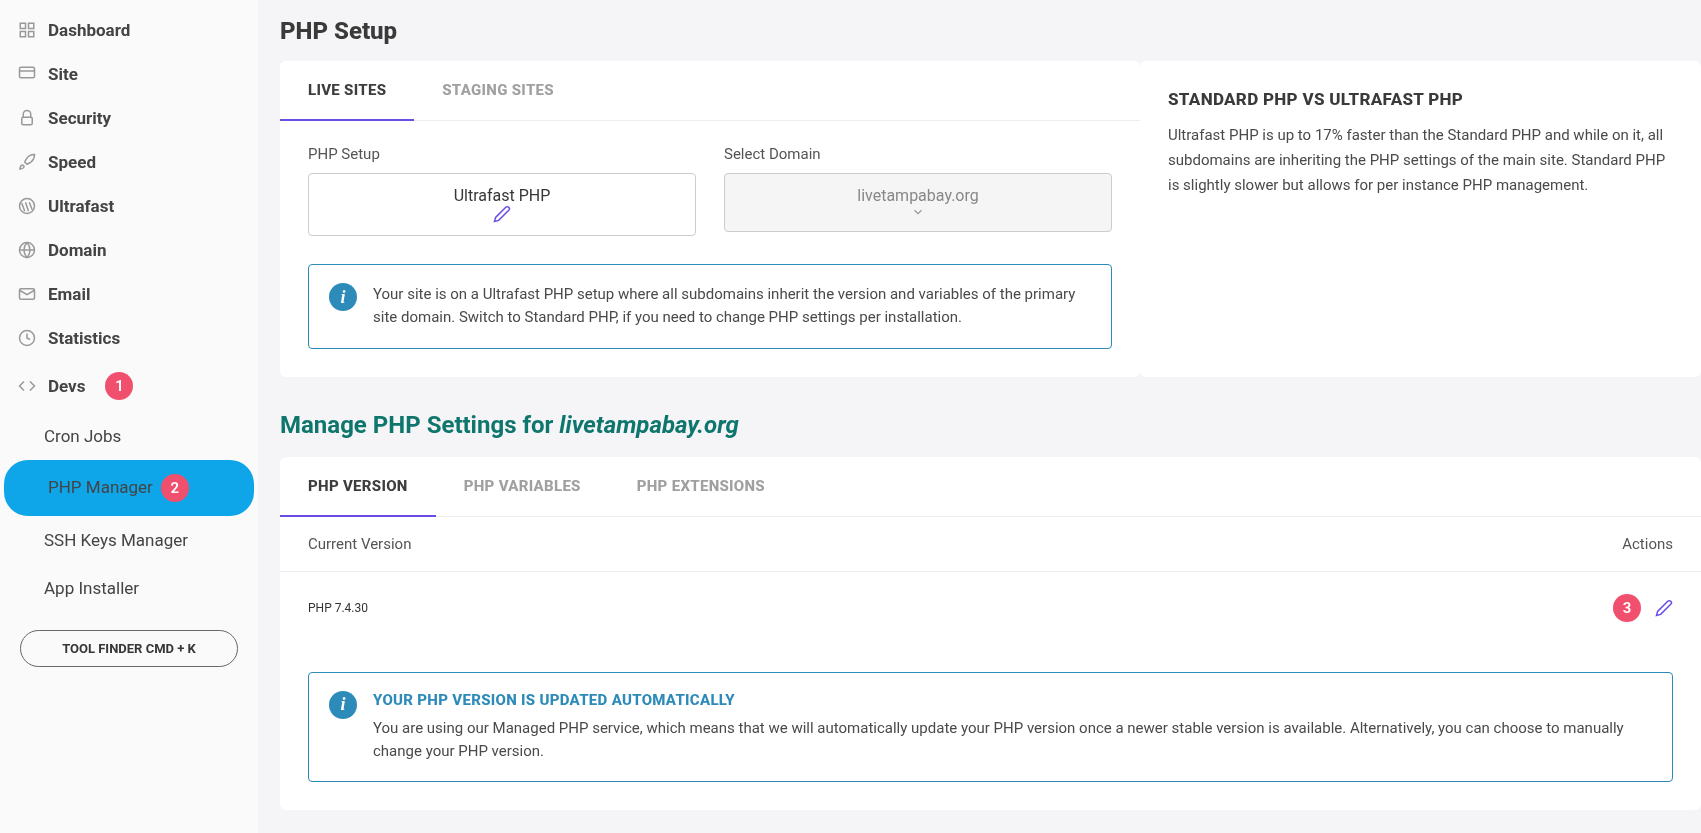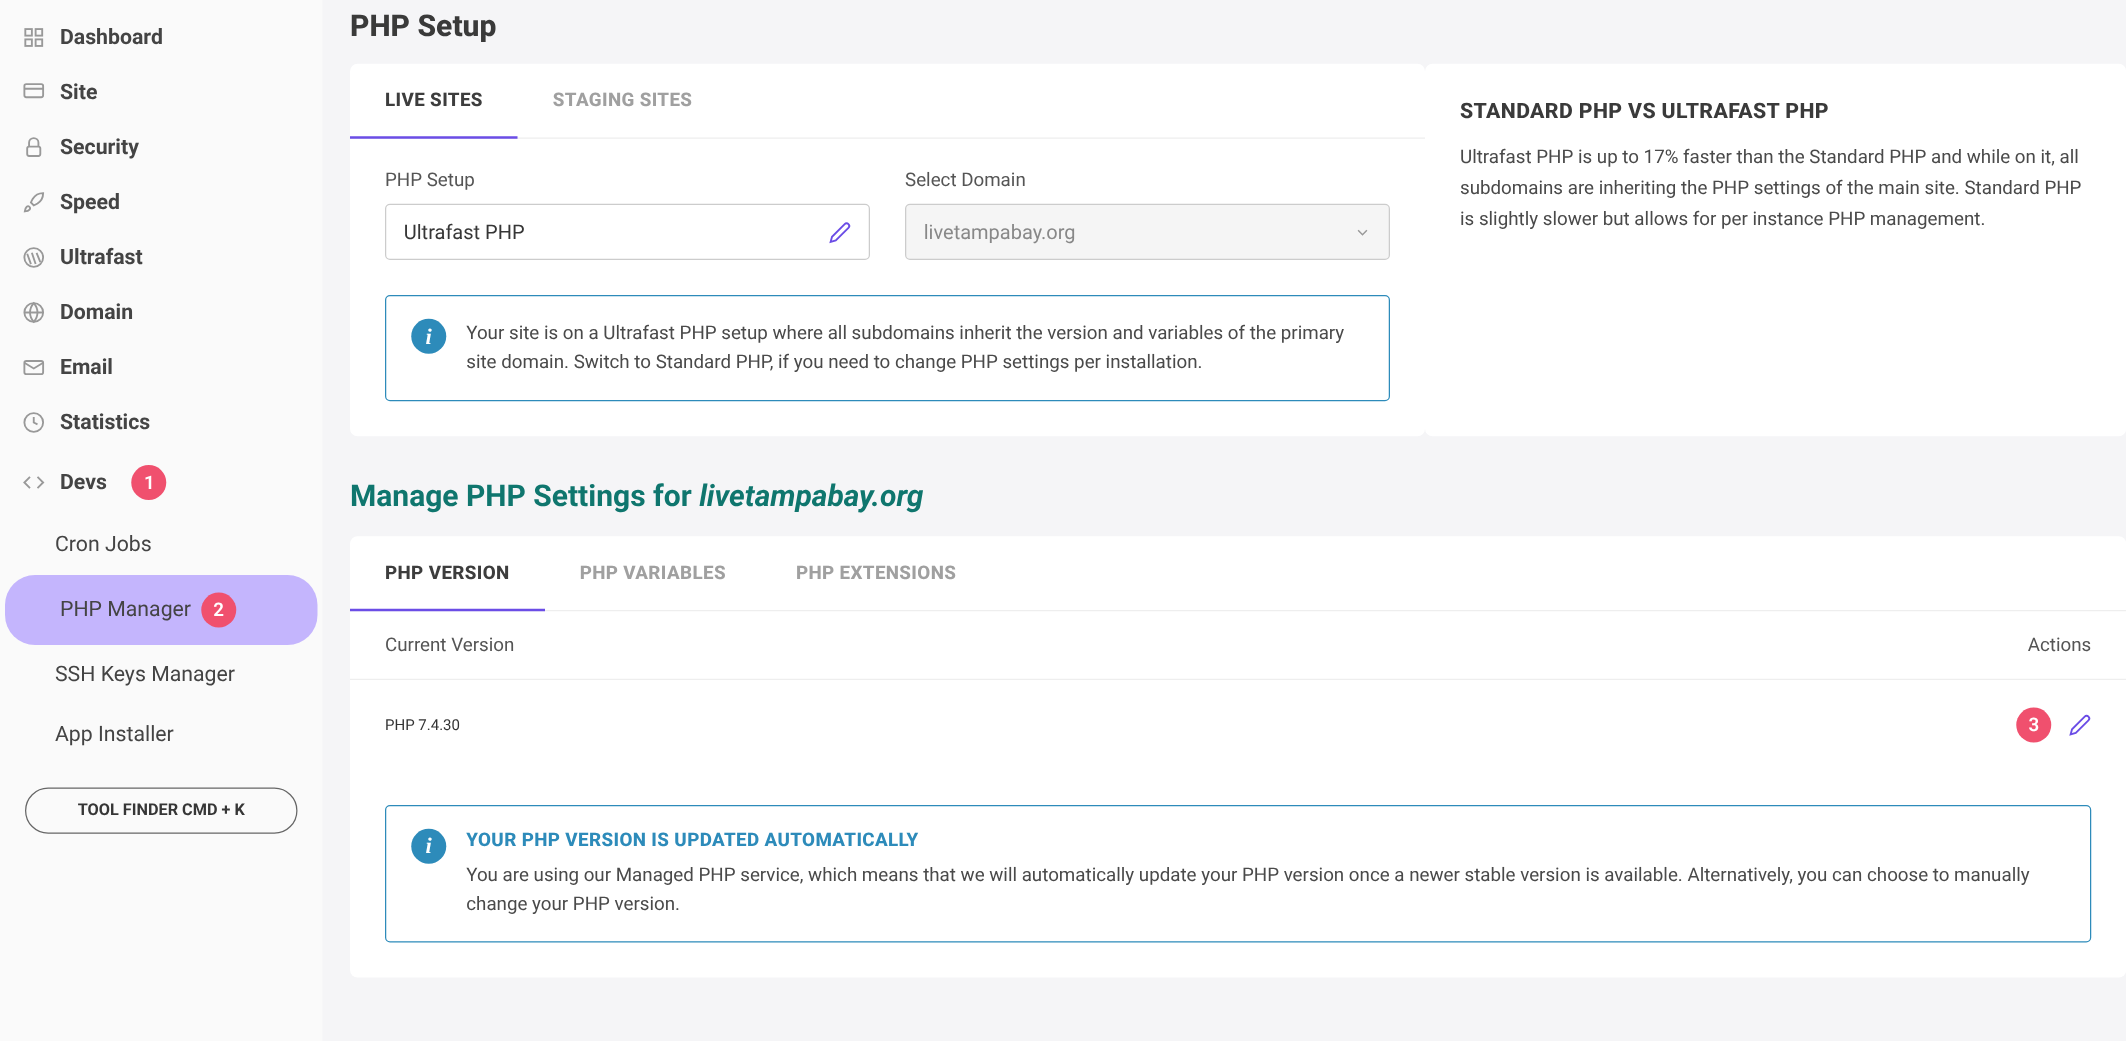--- a/index.html
+++ b/index.html
@@ -3,37 +3,37 @@
 <meta charset="utf-8">
 <style>
 *{margin:0;padding:0;box-sizing:border-box;}
 body{font-family:-apple-system,BlinkMacSystemFont,'Segoe UI',Roboto,sans-serif;background:#f5f5f7;color:#363636;width:1701px;height:833px;overflow:hidden;}
 .container{display:flex;height:100%;}
 .sidebar{width:258px;background:#fafafa;padding-top:8px;flex-shrink:0;}
 .nav-item{display:flex;align-items:center;padding:12px 18px;cursor:pointer;gap:12px;}
 .nav-item .icon{width:18px;height:18px;display:flex;align-items:center;justify-content:center;color:#999;}
 .nav-item .label{font-weight:700;font-size:17px;color:#444;text-align:center;}
 .nav-sub{padding:14px 18px 14px 44px;font-size:17px;color:#444;cursor:pointer;}
-.nav-sub.active{background:#c4b5fd;border-radius:24px;margin:0 4px;}
+.nav-sub.active{background:#0ea5e9;border-radius:24px;margin:0 4px;}
 .badge-num{background:#f0506e;color:#fff;width:28px;height:28px;border-radius:50%;display:inline-flex;align-items:center;justify-content:center;font-size:15px;font-weight:600;margin-left:8px;}
 .tool-finder{margin:18px 20px;border:1.5px solid #666;border-radius:20px;padding:10px 16px;font-size:13px;font-weight:700;text-align:center;cursor:pointer;}
-.main{flex:1;padding:7px 0 0 22px;overflow-y:auto;}
+.main{flex:1;padding:17px 0 0 22px;overflow-y:auto;}
 .page-title{font-size:24px;font-weight:800;color:#3a3a3a;margin-bottom:16px;}
 .card-row{display:flex;gap:0;}
 .card{background:#fff;border-radius:6px;}
 .card-main{flex:0 0 860px;padding:0;}
 .card-side{flex:1;padding:28px 32px 28px 28px;}
 .tabs{display:flex;border-bottom:1px solid #eee;}
 .tab{padding:20px 28px;font-size:15px;font-weight:800;color:#a0a0a0;cursor:pointer;letter-spacing:0.3px;}
 .tab.active{color:#3d3d3d;border-bottom:2px solid #6b4de6;margin-bottom:-1px;}
 .card-body{padding:24px 28px 28px;}
 .form-row{display:flex;gap:28px;}
 .form-group{flex:1;}
 .form-label{font-size:15px;color:#555;margin-bottom:10px;display:block;}
-.input-box{border:1px solid #ccc;border-radius:4px;padding:12px 14px;display:flex;align-items:center;justify-content:space-between;font-size:16px;}
+.input-box{border:1px solid #ccc;border-radius:4px;padding:12px 14px;display:flex;align-items:center;justify-content:space-between;font-size:16px;flex-direction:column;}
 .input-box.disabled{background:#f5f5f5;color:#888;}
 .pencil-icon{color:#6b4de6;cursor:pointer;}
 .chevron{color:#999;}
 .info-box{border:1.5px solid #2d8bba;border-radius:4px;padding:18px 20px;display:flex;gap:16px;margin-top:28px;}
 .info-icon{width:28px;height:28px;border-radius:50%;background:#2d8bba;color:#fff;display:flex;align-items:center;justify-content:center;font-weight:700;font-size:18px;font-style:italic;flex-shrink:0;font-family:Georgia,serif;}
 .info-text{font-size:15px;color:#4a4a4a;line-height:1.55;}
 .info-title{font-weight:800;color:#2d8bba;font-size:15px;letter-spacing:0.3px;margin-bottom:8px;}
 .side-title{font-weight:800;font-size:17px;letter-spacing:0.3px;color:#3a3a3a;margin-bottom:14px;}
 .side-text{font-size:15px;color:#4a4a4a;line-height:1.65;}
 .section-title{font-size:24px;font-weight:700;color:#0f766e;margin:34px 0 18px;}

